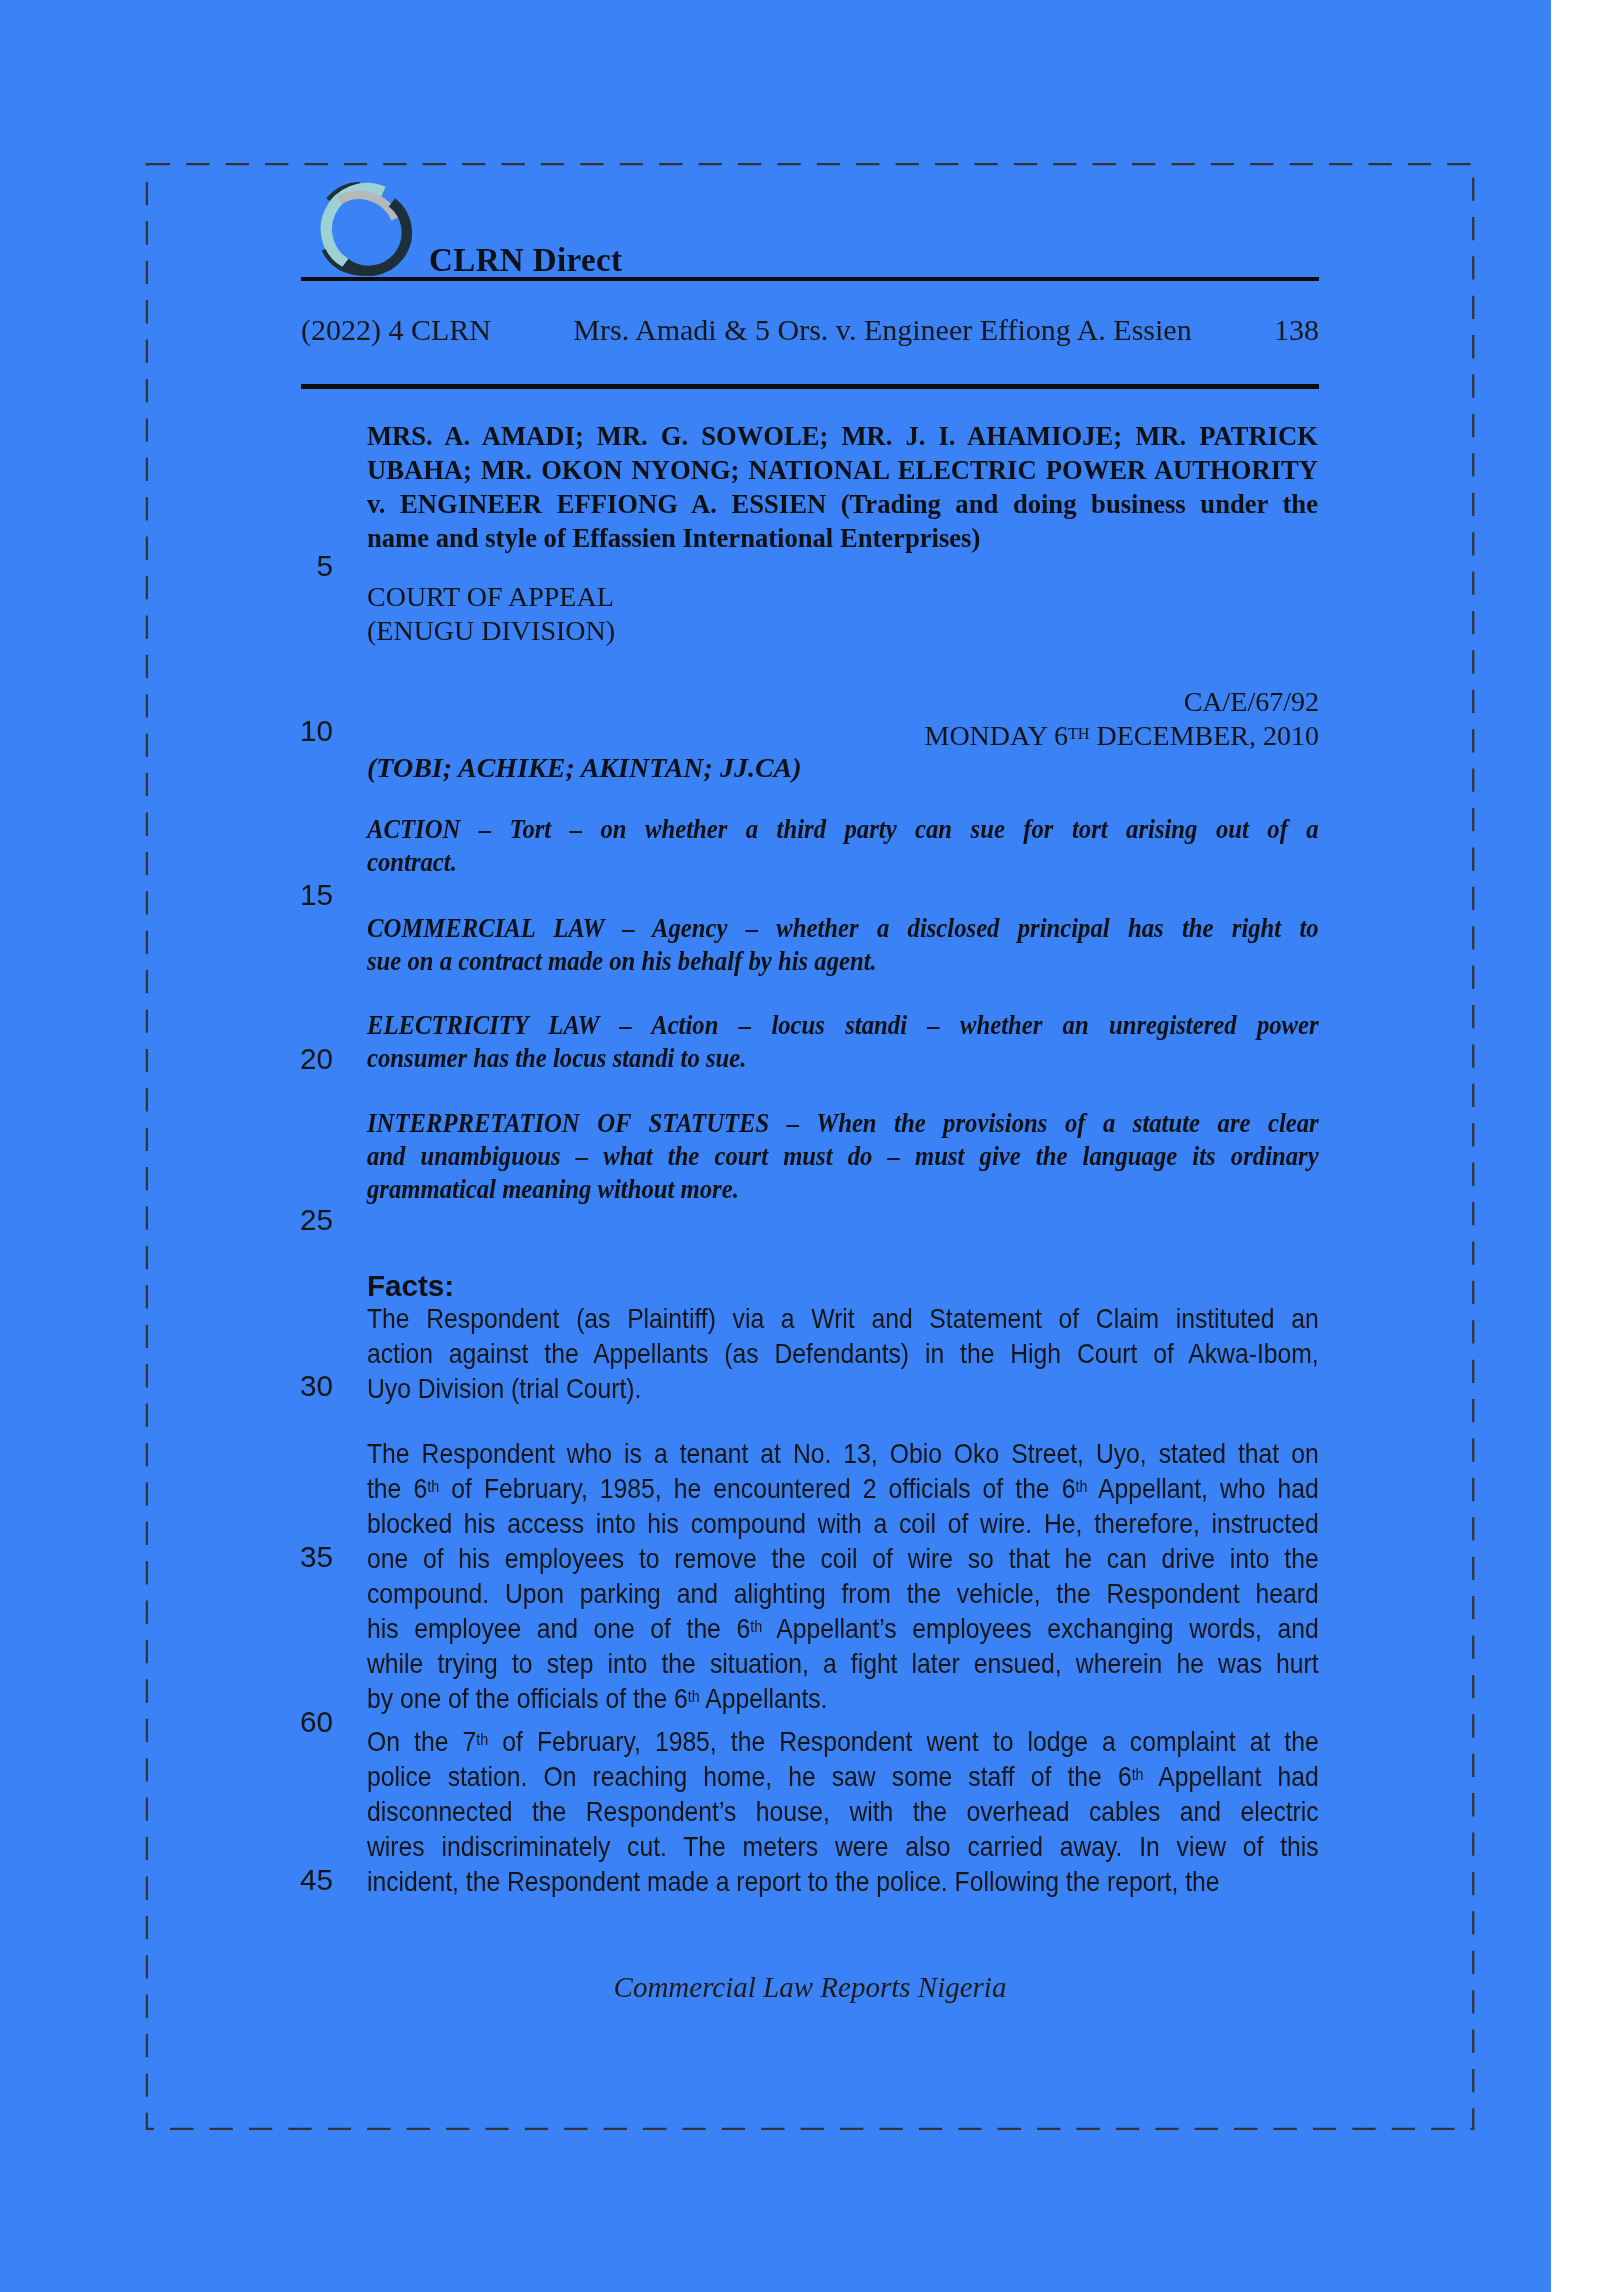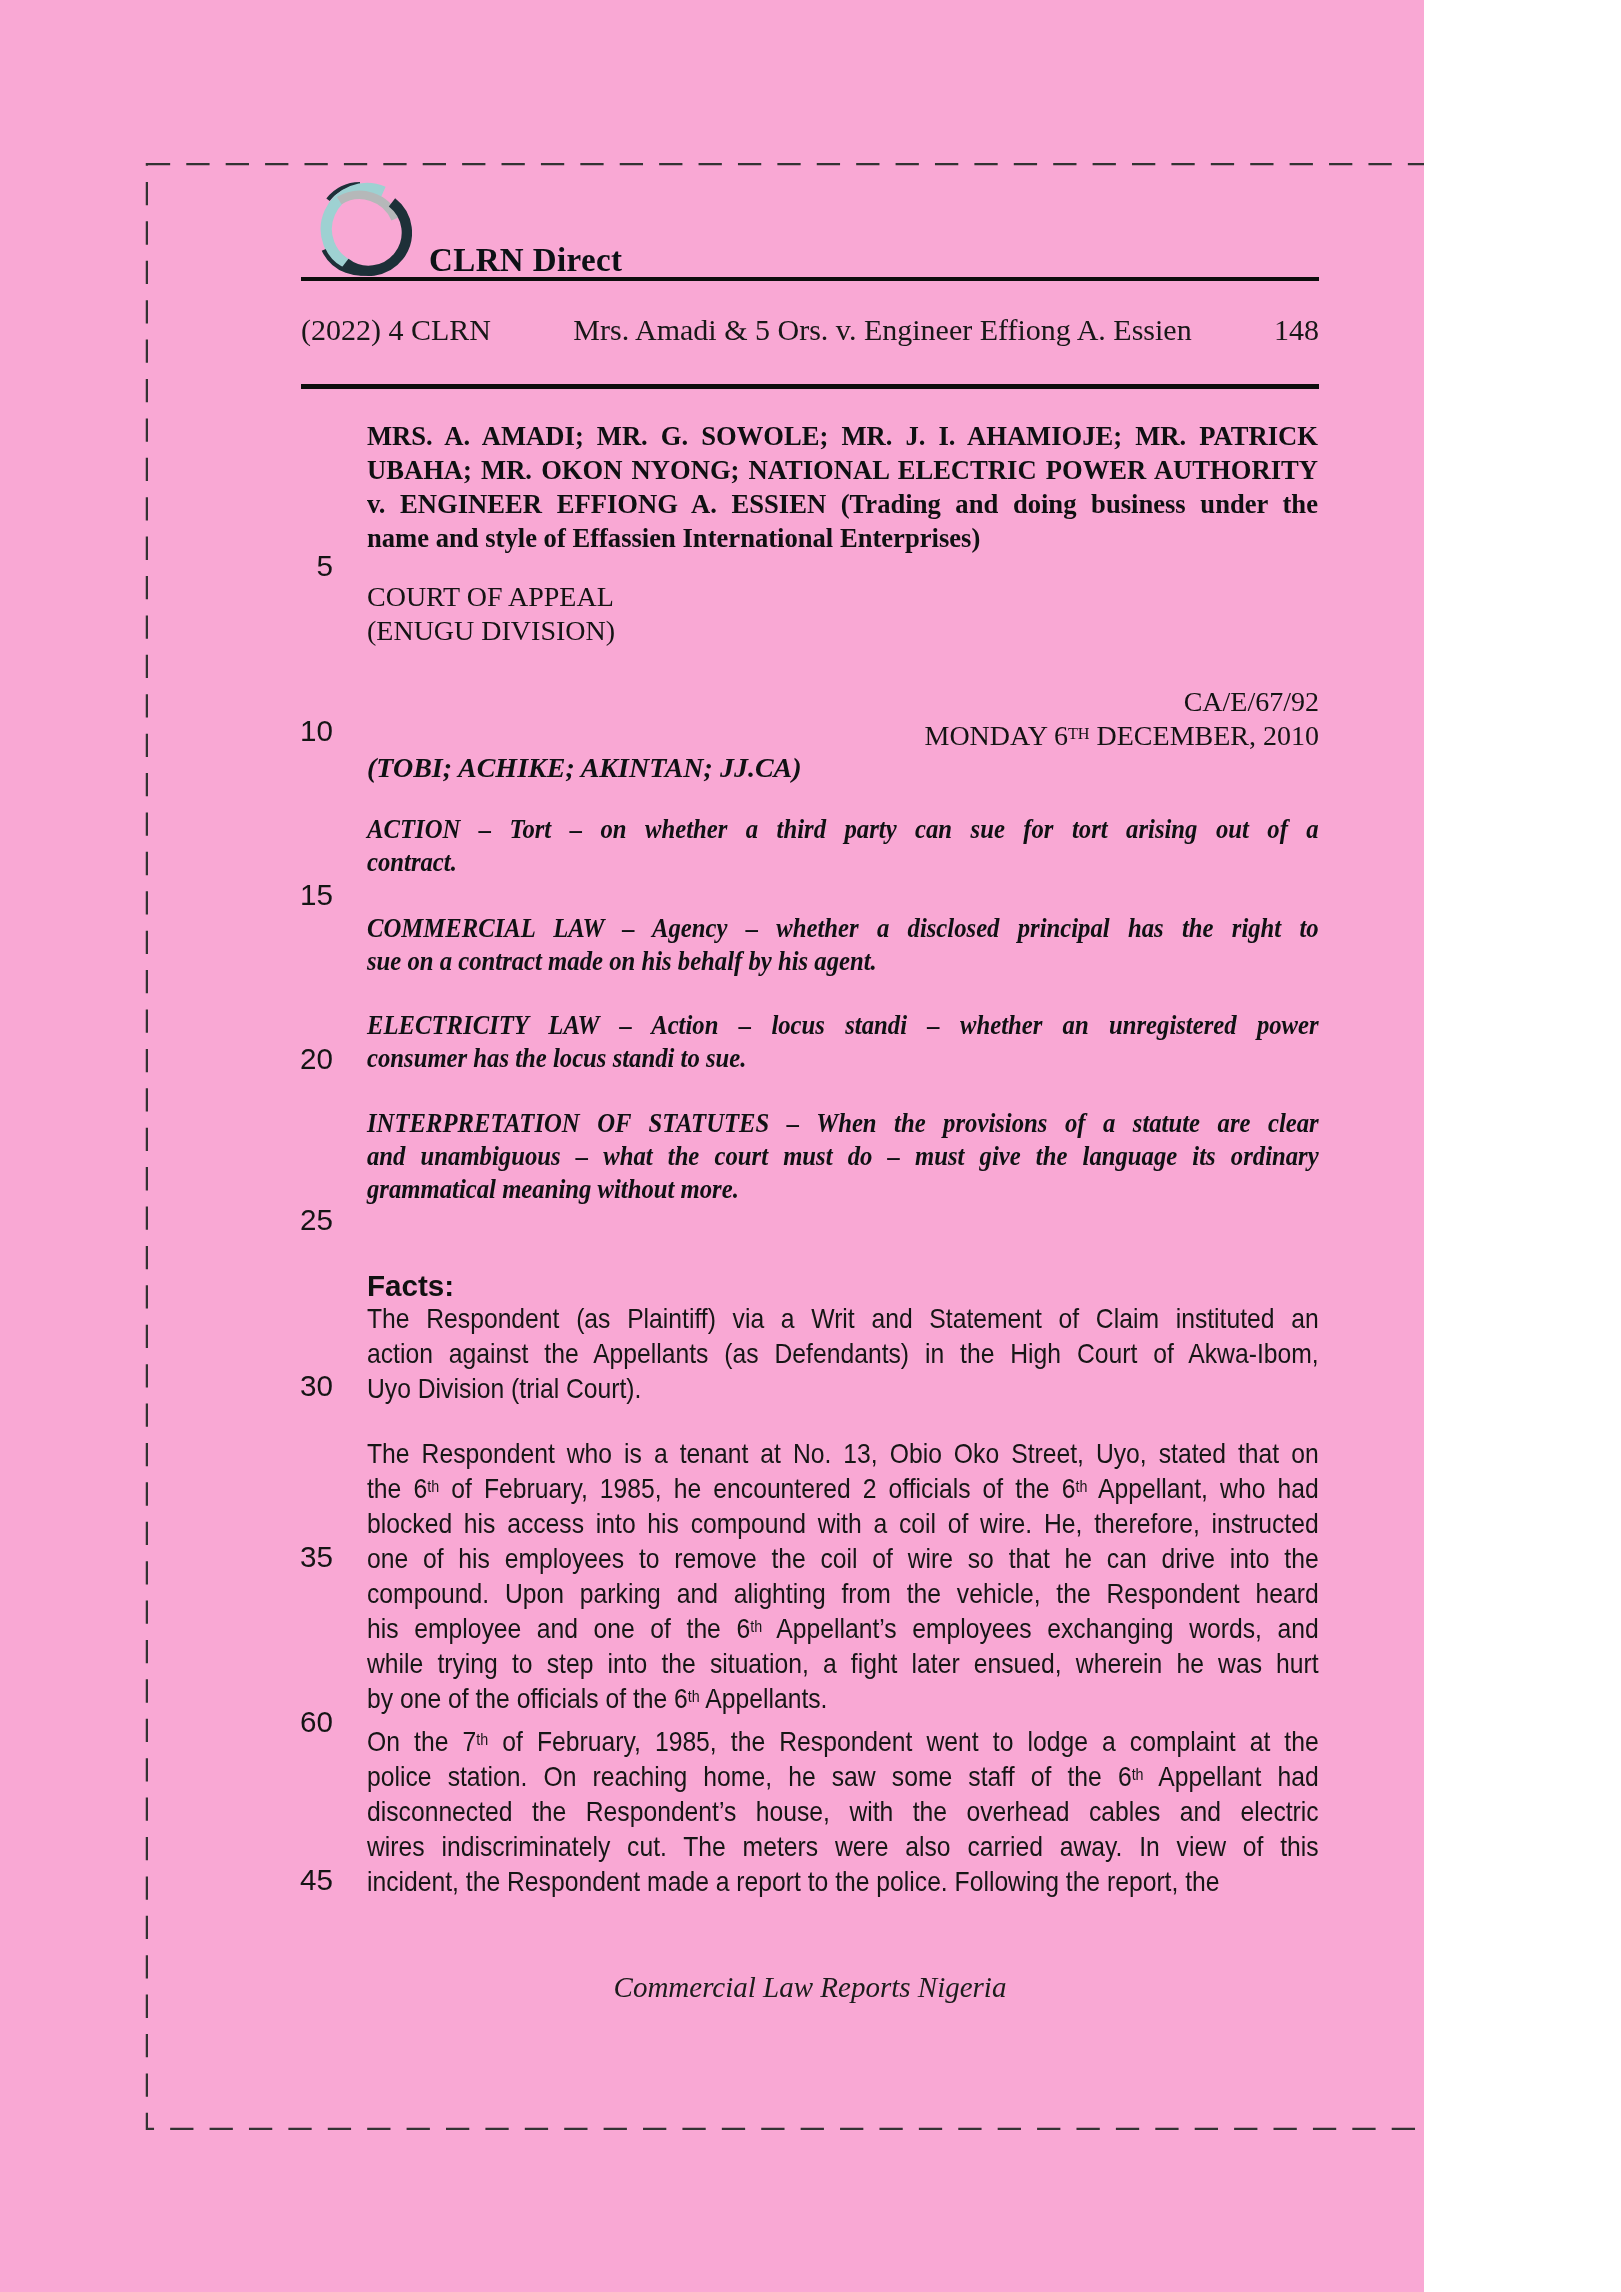--- a/index.html
+++ b/index.html
@@ -1,16 +1,16 @@
 <!DOCTYPE html>
 <html style="font-size:14.3px"><head>
 <meta charset="utf-8">
 <style>
   html,body{margin:0;padding:0;background:#ffffff;}
-  .page{position:relative;width:1424px;height:2293px;background:#f9a8d4;overflow:hidden;
+  .page{position:relative;width:1551px;height:2293px;background:#3b82f6;overflow:hidden;
         font-family:"Liberation Serif",serif;color:#111;}
   .abs{position:absolute;}
   .pborder{position:absolute;left:0;top:0;}
   
   .brand{left:429px;top:241px;font:bold 33px/38px "Liberation Serif",serif;color:#0d1116;letter-spacing:0.4px;}
   .rule{left:301px;width:1018px;background:#0d0d0d;}
   .rule1{top:277px;height:3.6px;}
   .rule2{top:384px;height:4.5px;}
   .hrow{left:301px;top:282px;width:1018px;display:flex;justify-content:space-between;align-items:baseline;
         font:30px/36px "Liberation Serif",serif;color:#181818;margin-top:30px;}
@@ -54,21 +54,21 @@
     <path d="M36,25 A45,45 0 0 1 101,46" fill="none" stroke="#b5b8b9" stroke-width="10"></path>
     <path d="M97,27 A44,44 0 0 1 43,97" fill="none" stroke="#1d3038" stroke-width="12"></path>
     <path d="M18,82 A47,47 0 0 0 80,105" fill="none" stroke="#1d3038" stroke-width="5"></path>
   </svg>
 
   <div class="abs brand">CLRN Direct</div>
   <div class="abs rule rule1"></div>
   <div class="abs hrow">
     <span>(2022) 4 CLRN</span>
     <span>Mrs. Amadi &amp; 5 Ors. v. Engineer Effiong A. Essien</span>
-    <span>148</span>
+    <span>138</span>
   </div>
   <div class="abs rule rule2"></div>
 
   <span class="lnum" style="top:549px">5</span>
   <span class="lnum" style="top:714px">10</span>
   <span class="lnum" style="top:878px">15</span>
   <span class="lnum" style="top:1042px">20</span>
   <span class="lnum" style="top:1203px">25</span>
   <span class="lnum" style="top:1369px">30</span>
   <span class="lnum" style="top:1540px">35</span>

